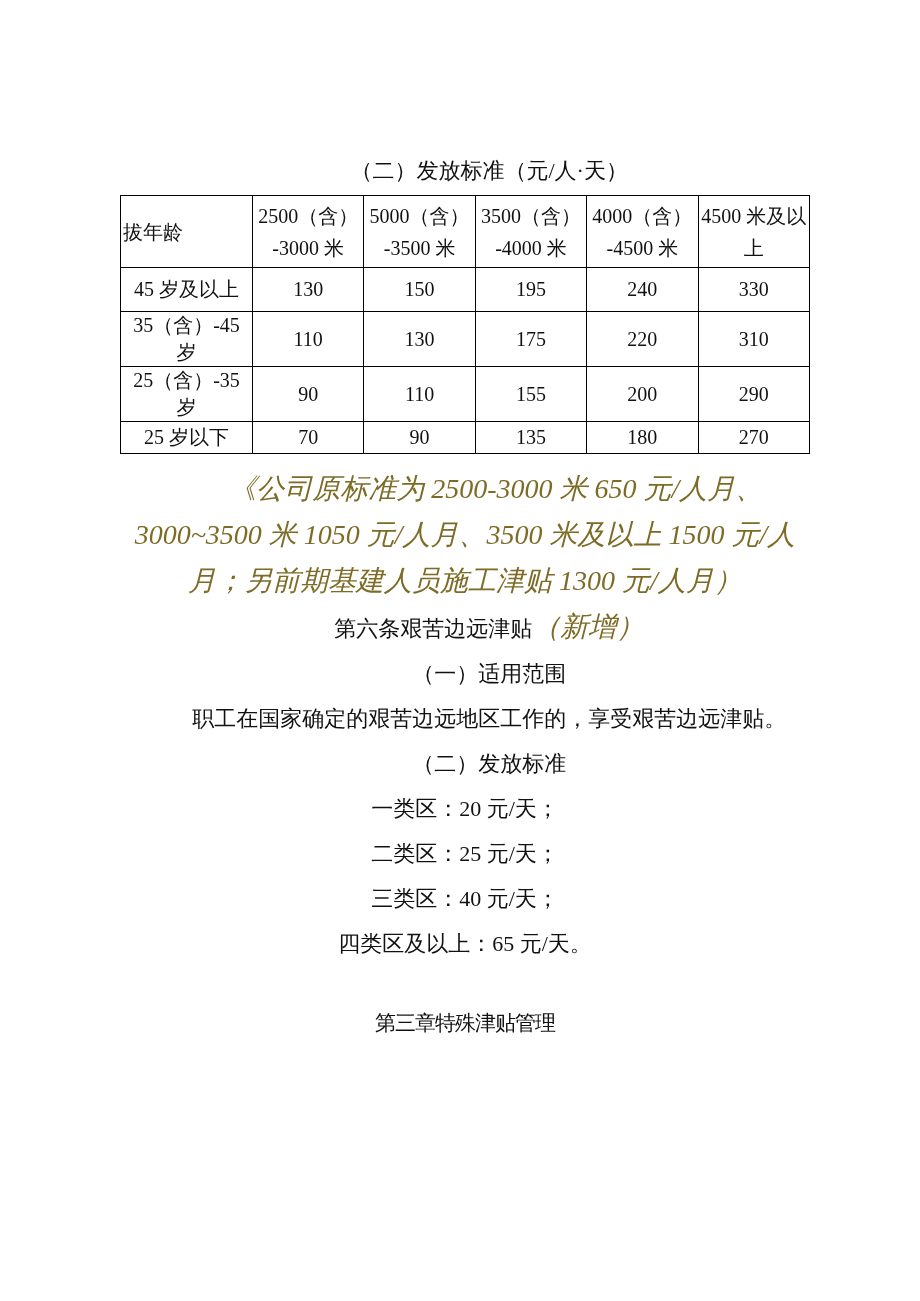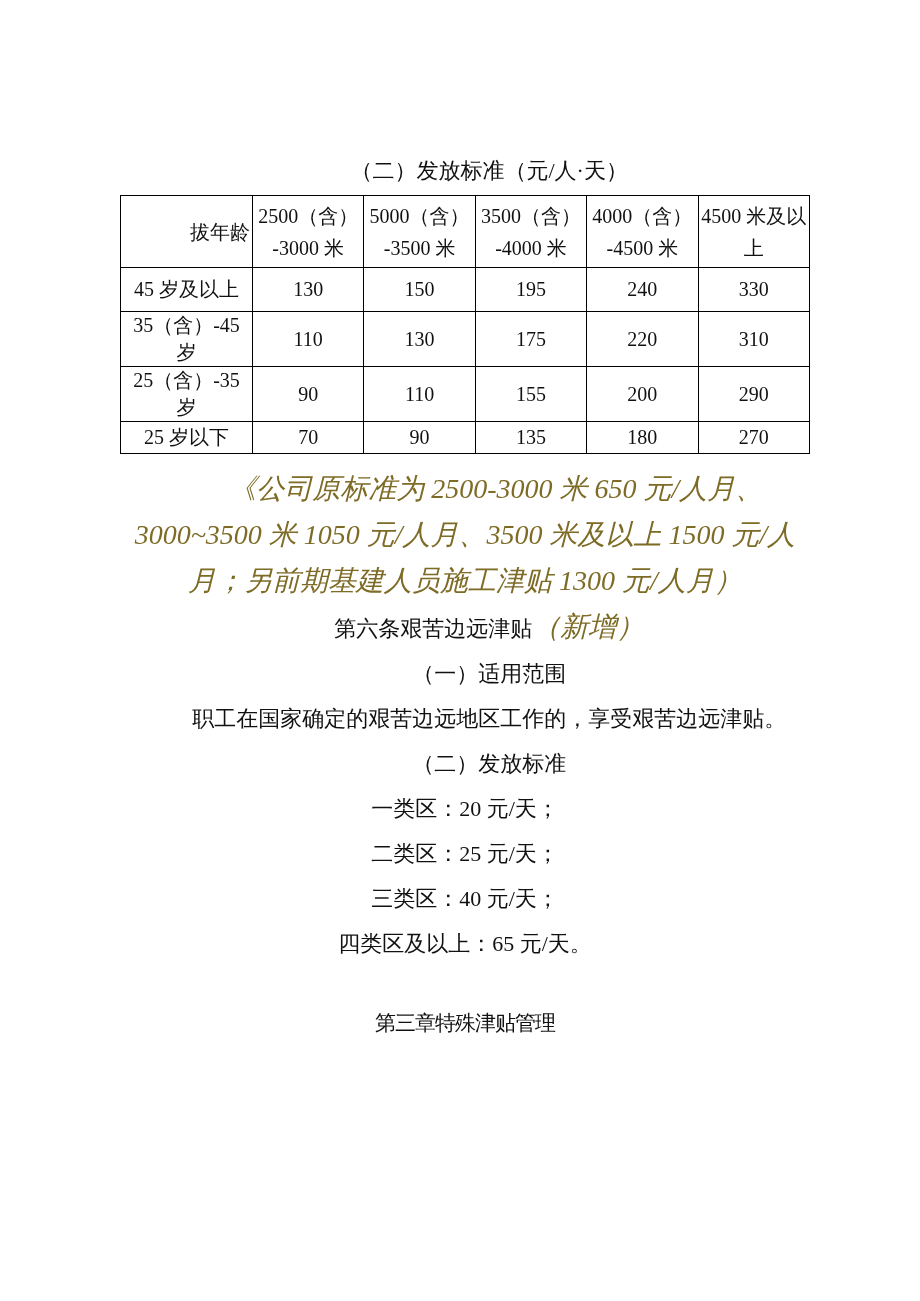--- a/index.html
+++ b/index.html
@@ -61,21 +61,21 @@
     vertical-align: middle;
     padding: 0 2px;
   }
   .rate-table col.first { width: 132px; }
   .header-row td {
     height: 72px;
     line-height: 1.6;
   }
   .header-row td .h-line { display: block; }
   td.corner {
-    text-align: right;
+    text-align: left;
   }
   tr.r1 td { height: 44px; font-family: Liberation Serif, serif; }
   tr.rn td { height: 32px; }
 </style>
 </head>
 <body>
 
 <div class="page">
   <div class="content">
 

